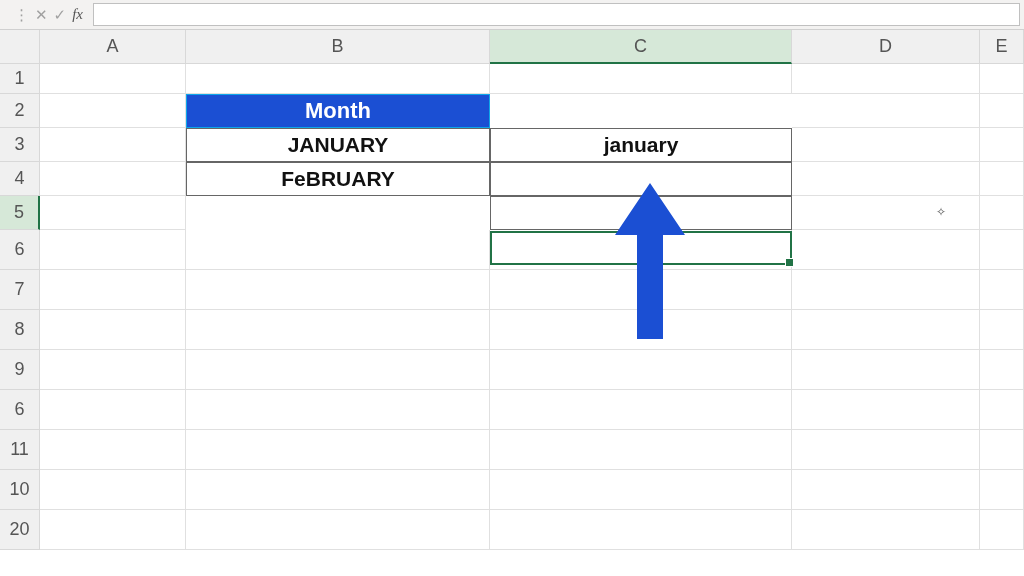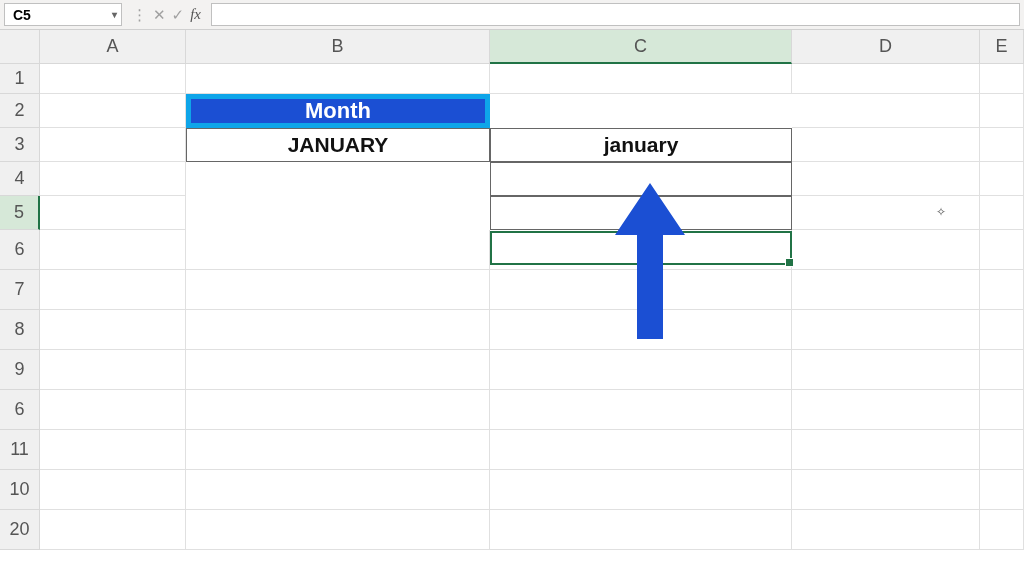--- a/index.html
+++ b/index.html
@@ -113,21 +113,21 @@
       background: #ffffff;
       position: relative;
     }
 
     
     .tbl-header {
       background: #1b4fd3;
       color: #ffffff;
       font-weight: bold;
       font-size: 22px;
-      border: 5px solid #0ea5e9;
+      border: 1px solid #0ea5e9;
     }
     .tbl-cell {
       border: 1px solid #666;
       font-weight: bold;
       font-size: 21px;
       color: #111;
       background: #ffffff;
     }
 
     
@@ -164,24 +164,20 @@
       left: 936px;
       top: 205px;
       font-size:12px;
       color:#666;
     }
   </style>
 </head>
 <body>
 
 <div class="formula-bar">
-  <div class="name-box-wrapper">
-    <span>C5</span>
-    <span class="chev">▾</span>
-  </div>
   <div class="fb-buttons">
     <span>⋮</span>
     <span>✕</span>
     <span>✓</span>
     <span class="fx">fx</span>
   </div>
   <input class="formula-input" value="" style="">
 </div>
 
 <div class="sheet">
@@ -218,20 +214,21 @@
   <div class="cell" style="grid-column:5;grid-row:3"></div>
   <div class="cell" style="grid-column:6;grid-row:3"></div>
 
   <div class="cell" style="grid-column:2;grid-row:4"></div>
   <div class="cell tbl-cell" style="grid-column:3;grid-row:4">JANUARY</div>
   <div class="cell tbl-cell" style="grid-column:4;grid-row:4">january</div>
   <div class="cell" style="grid-column:5;grid-row:4"></div>
   <div class="cell" style="grid-column:6;grid-row:4"></div>
 
   <div class="cell" style="grid-column:2;grid-row:5"></div>
+  <div class="cell tbl-cell" style="grid-column:3;grid-row:5">FeBRUARY</div>
   <div class="cell tbl-cell" style="grid-column:4;grid-row:5"></div>
   <div class="cell" style="grid-column:5;grid-row:5"></div>
   <div class="cell" style="grid-column:6;grid-row:5"></div>
 
   <div class="cell" style="grid-column:2;grid-row:6"></div>
   <div class="cell tbl-cell" style="grid-column:4;grid-row:6"></div>
   <div class="cell" style="grid-column:5;grid-row:6"></div>
   <div class="cell" style="grid-column:6;grid-row:6"></div>
 
   <div class="cell" style="grid-column:2;grid-row:7"></div>

